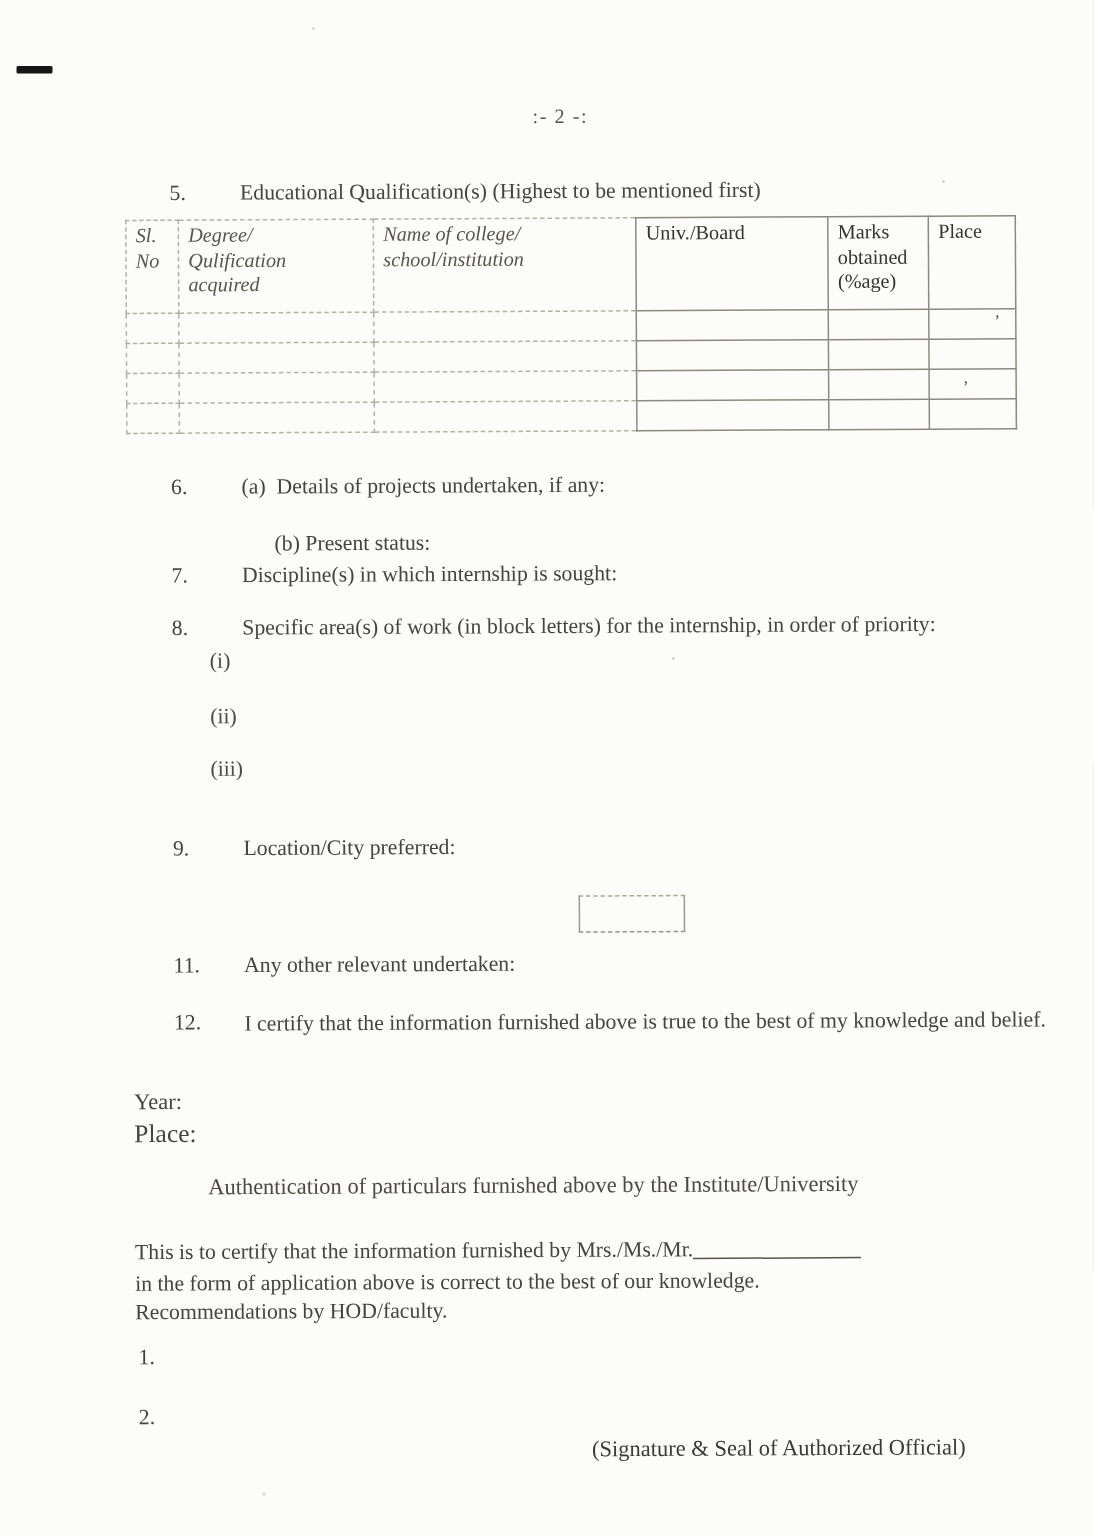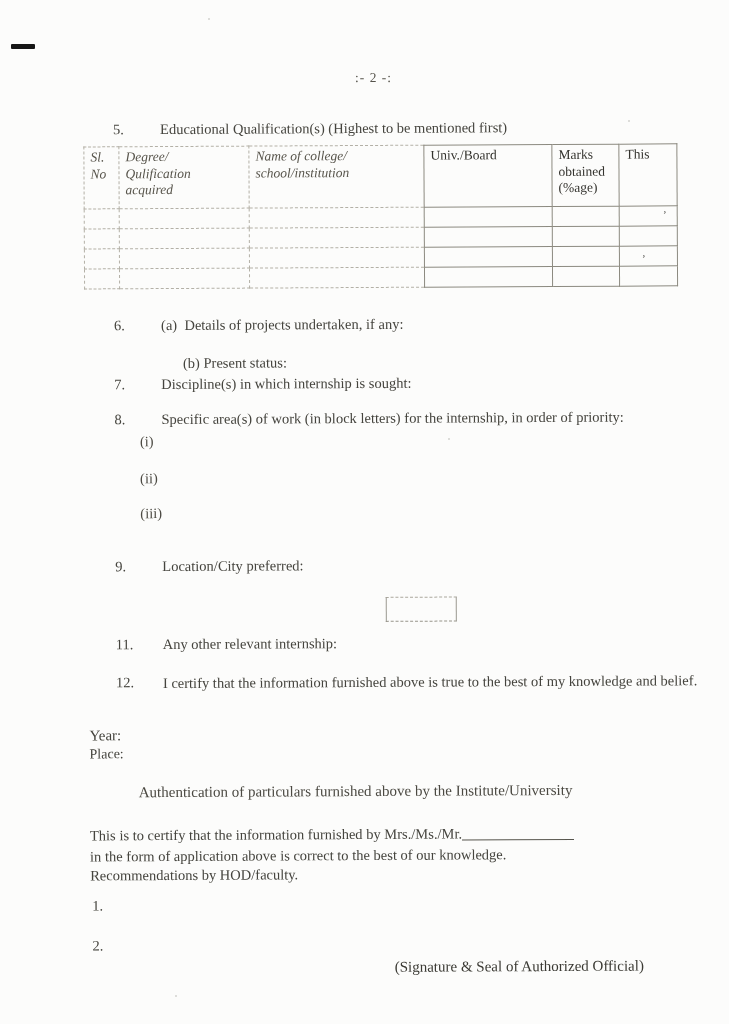--- a/index.html
+++ b/index.html
@@ -72,21 +72,21 @@
 No</th>
           <th class="b-dash c-left">Degree/
 Qulification
 acquired</th>
           <th class="b-dash c-left">Name of college/
 school/institution</th>
           <th class="b-solid c-right">Univ./Board</th>
           <th class="b-solid c-right">Marks
 obtained
 (%age)</th>
-          <th class="b-solid c-right">This</th>
+          <th class="b-solid c-right">Place</th>
         </tr>
       </thead>
       <tbody>
         <tr>
           <td class="b-dash"></td>
             <td class="b-dash"></td>
             <td class="b-dash"></td>
           <td class="b-solid"></td>
             <td class="b-solid"></td>
           <td class="b-solid">
@@ -140,29 +140,29 @@
     <div class="sub" style="top:504px">(iii)</div>
 
     <div class="item" style="top:537px">
       <span class="num">9.</span><span class="txt">Location/City preferred:</span>
     </div>
 
 
     <div class="duration-box"></div>
 
     <div class="item" style="top:615px">
-      <span class="num">11.</span><span class="txt">Any other relevant internship:</span>
+      <span class="num">11.</span><span class="txt">Any other relevant undertaken:</span>
     </div>
 
     <div class="item" style="top:653px">
       <span class="num">12.</span><span class="txt wraptxt">I certify that the information furnished above is true to the best of my knowledge and belief.</span>
     </div>
 
     <div class="abs" style="left:88px;top:726px;font-size:15px">Year:</div>
-    <div class="abs" style="left:88px;top:745px;font-size:14px">Place:</div>
+    <div class="abs" style="left:88px;top:745px;font-size:17px">Place:</div>
 
     <div class="abs auth-head" style="left:137px;top:783px">Authentication of particulars furnished above by the Institute/University</div>
 
     <div class="abs" style="left:88px;top:826px;white-space:nowrap">
       <span>This is to certify that the information furnished by Mrs./Ms./Mr.</span><span class="blank-line"></span>
     </div>
     <div class="abs" style="left:88px;top:847px">in the form of application above is correct to the best of our knowledge.</div>
     <div class="abs" style="left:88px;top:866px">Recommendations by HOD/faculty.</div>
 
     <div class="abs" style="left:90px;top:896px">1.</div>

